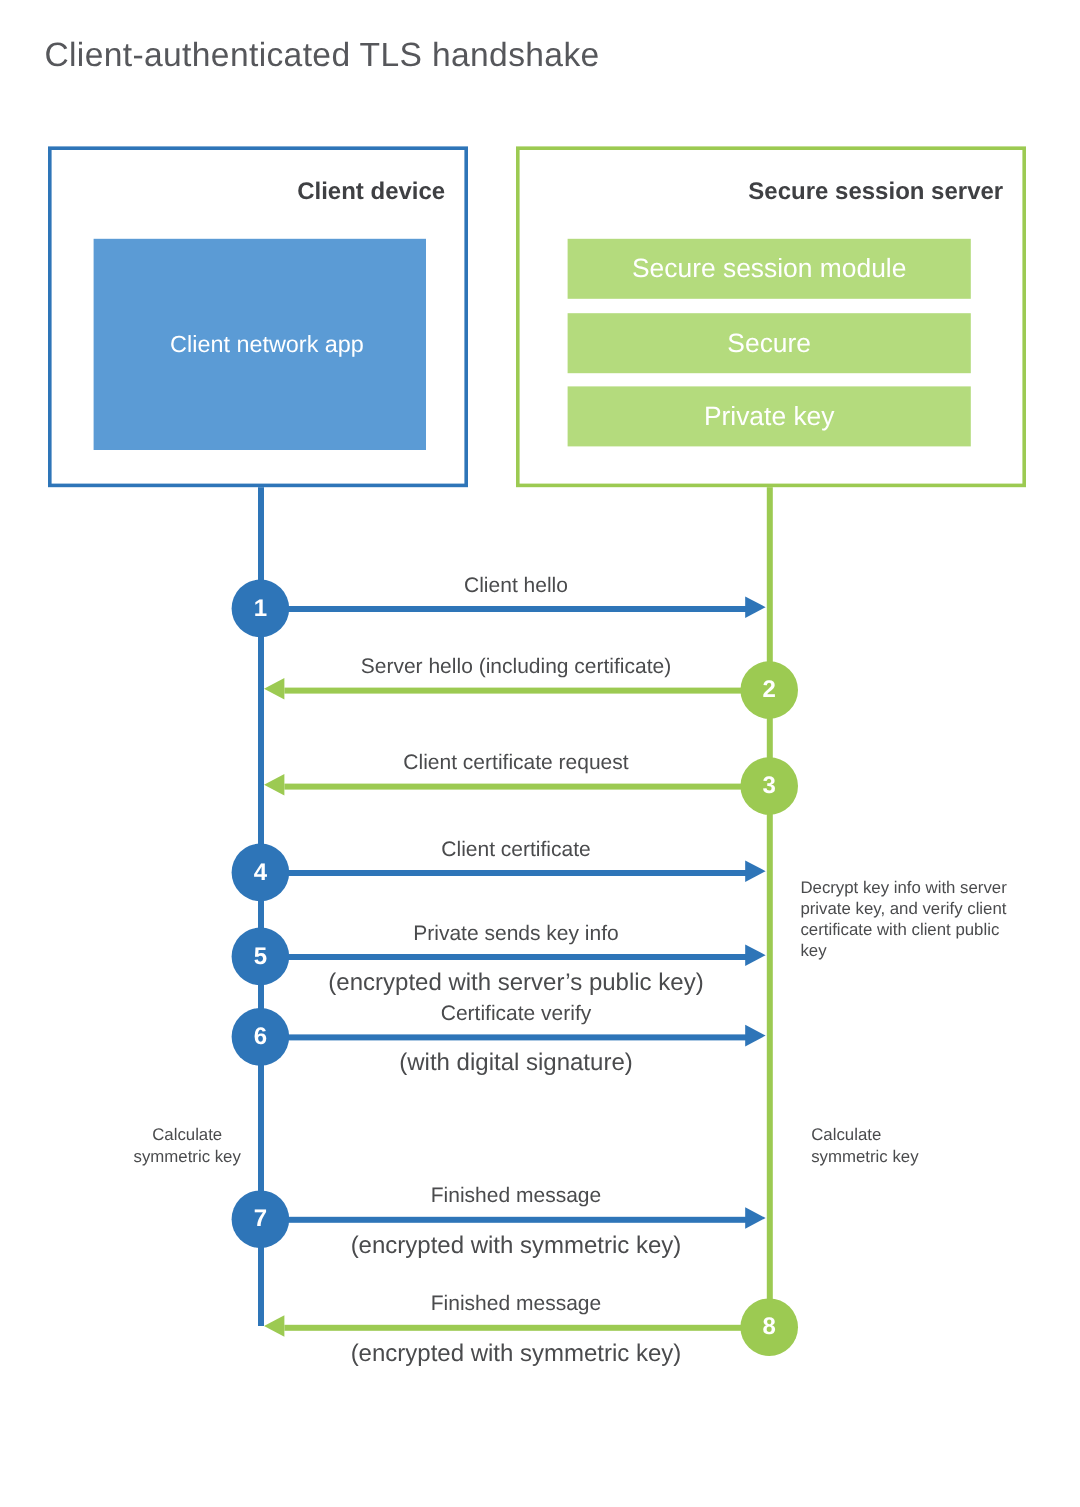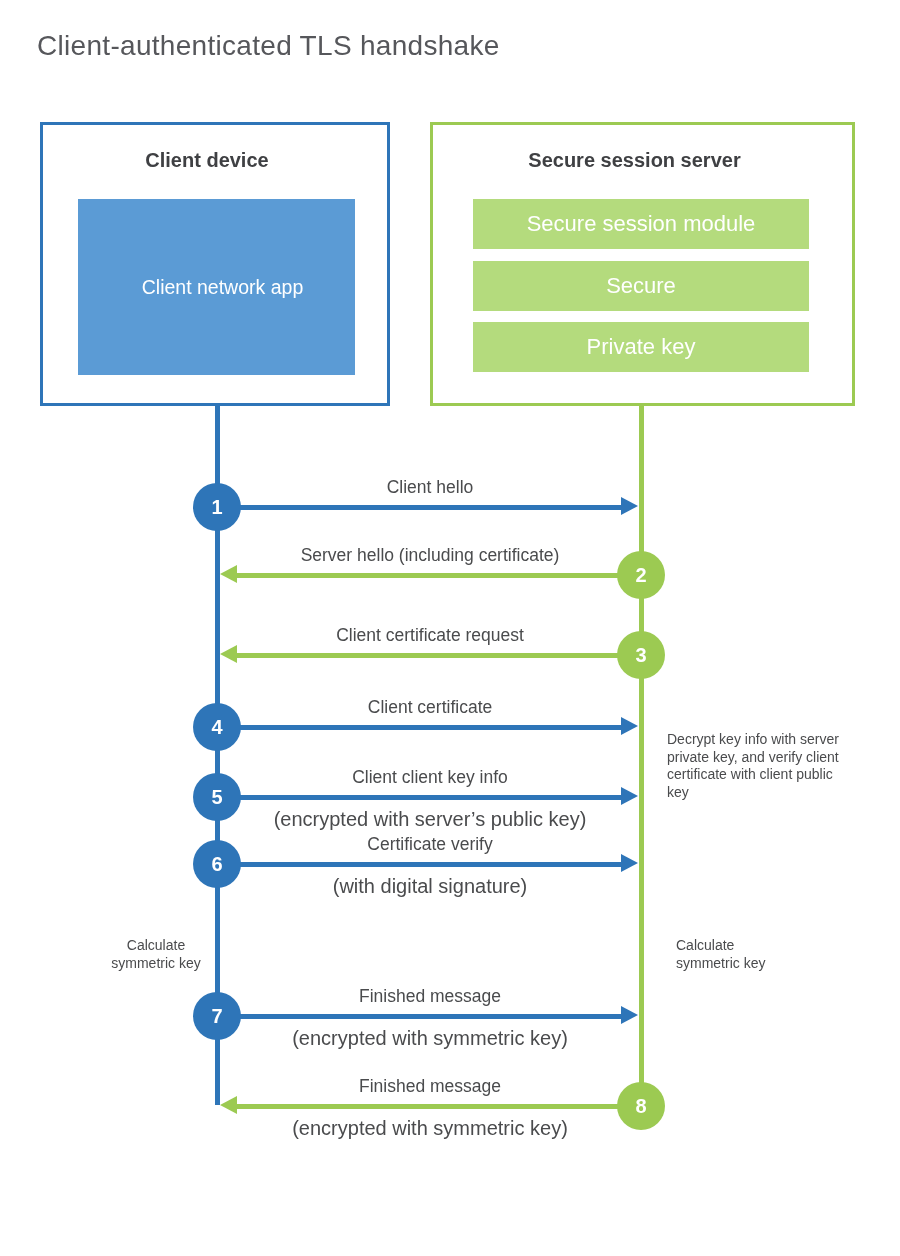--- a/index.html
+++ b/index.html
@@ -28,21 +28,21 @@
     font-weight: 300;
     letter-spacing: 0.3px;
     color: #56575B;
   }
   
   .entity-box { position: absolute; top: 122px; height: 284px; background: #fff; }
   .client-box { left: 40px;  width: 350px; border: 3px solid var(--blue); }
   .server-box { left: 430px; width: 425px; border: 3px solid var(--green); }
   .entity-title {
     position: absolute; top: 24px; left: 0; right: 16px;
-    text-align: center; font-weight: 700; font-size: 20px; color: var(--head-ink);
+    text-align: right; font-weight: 700; font-size: 20px; color: var(--head-ink);
   }
   .app-box {
     position: absolute; left: 35px; top: 74px; width: 277px; height: 176px;
     background: var(--blue_fill); color: #fff;
     display: flex; align-items: center; justify-content: center; padding-left: 12px;
   }
   .app-box .app-text { width: 170px; text-align: center; font-size: 19.5px; line-height: 1.45; }
   .server-bar {
     position: absolute; left: 40px; width: 336px; height: 50px;
     background: var(--green_fill); color: #fff;
@@ -137,21 +137,21 @@
     <div class="shaft"></div>
     <div class="head"></div>
     <div class="step">4</div>
     <div class="label">Client certificate</div>
   </div>
 
   <div class="msg m5 to-server">
     <div class="shaft"></div>
     <div class="head"></div>
     <div class="step">5</div>
-    <div class="label">Client client key info</div>
+    <div class="label">Private sends key info</div>
     <div class="sublabel">(encrypted with server’s public key)</div>
   </div>
 
   <div class="msg m6 to-server">
     <div class="shaft"></div>
     <div class="head"></div>
     <div class="step">6</div>
     <div class="label">Certificate verify</div>
     <div class="sublabel">(with digital signature)</div>
   </div>

